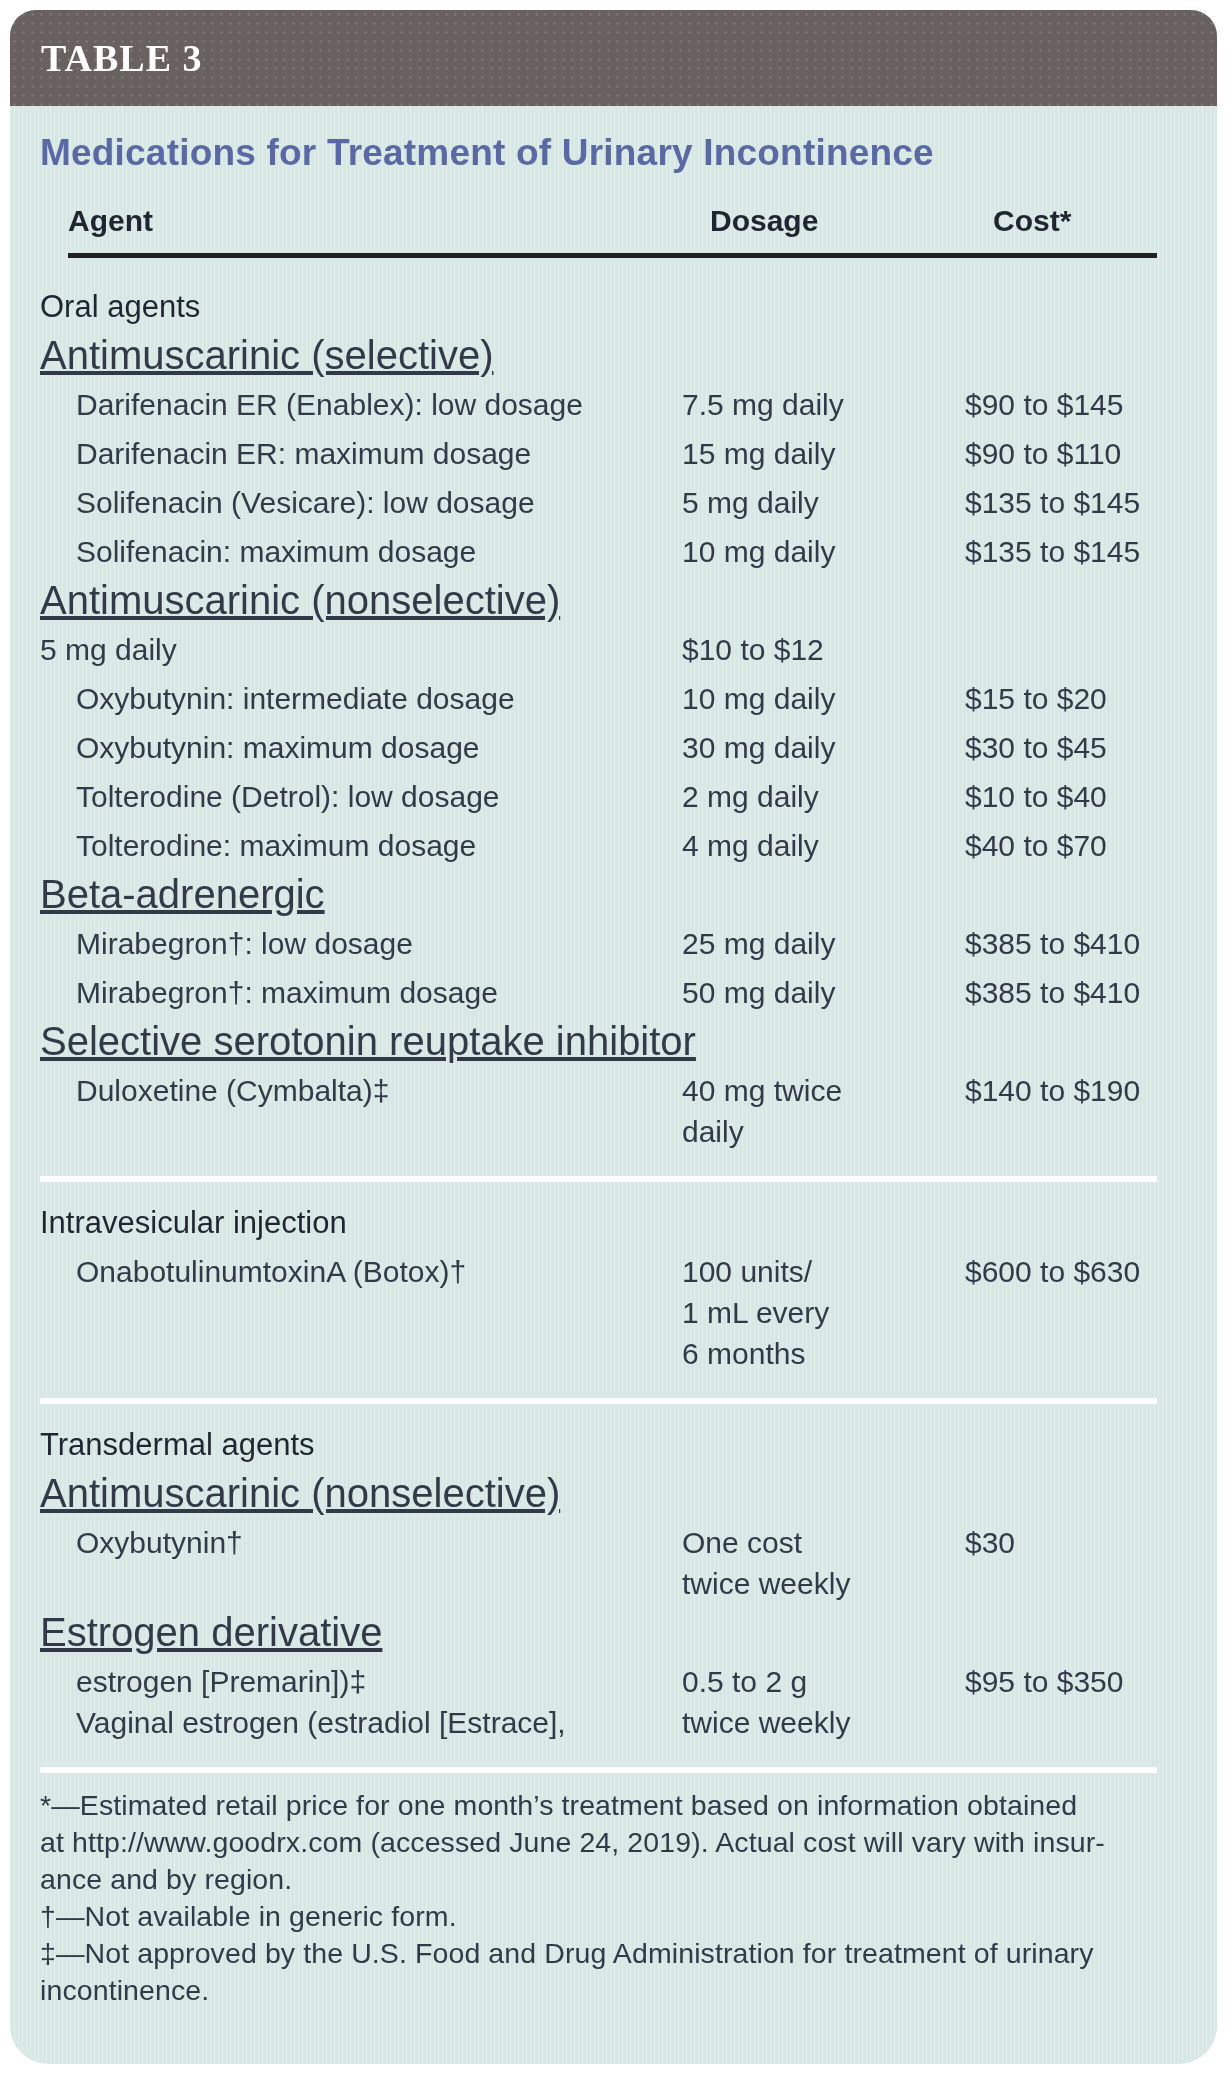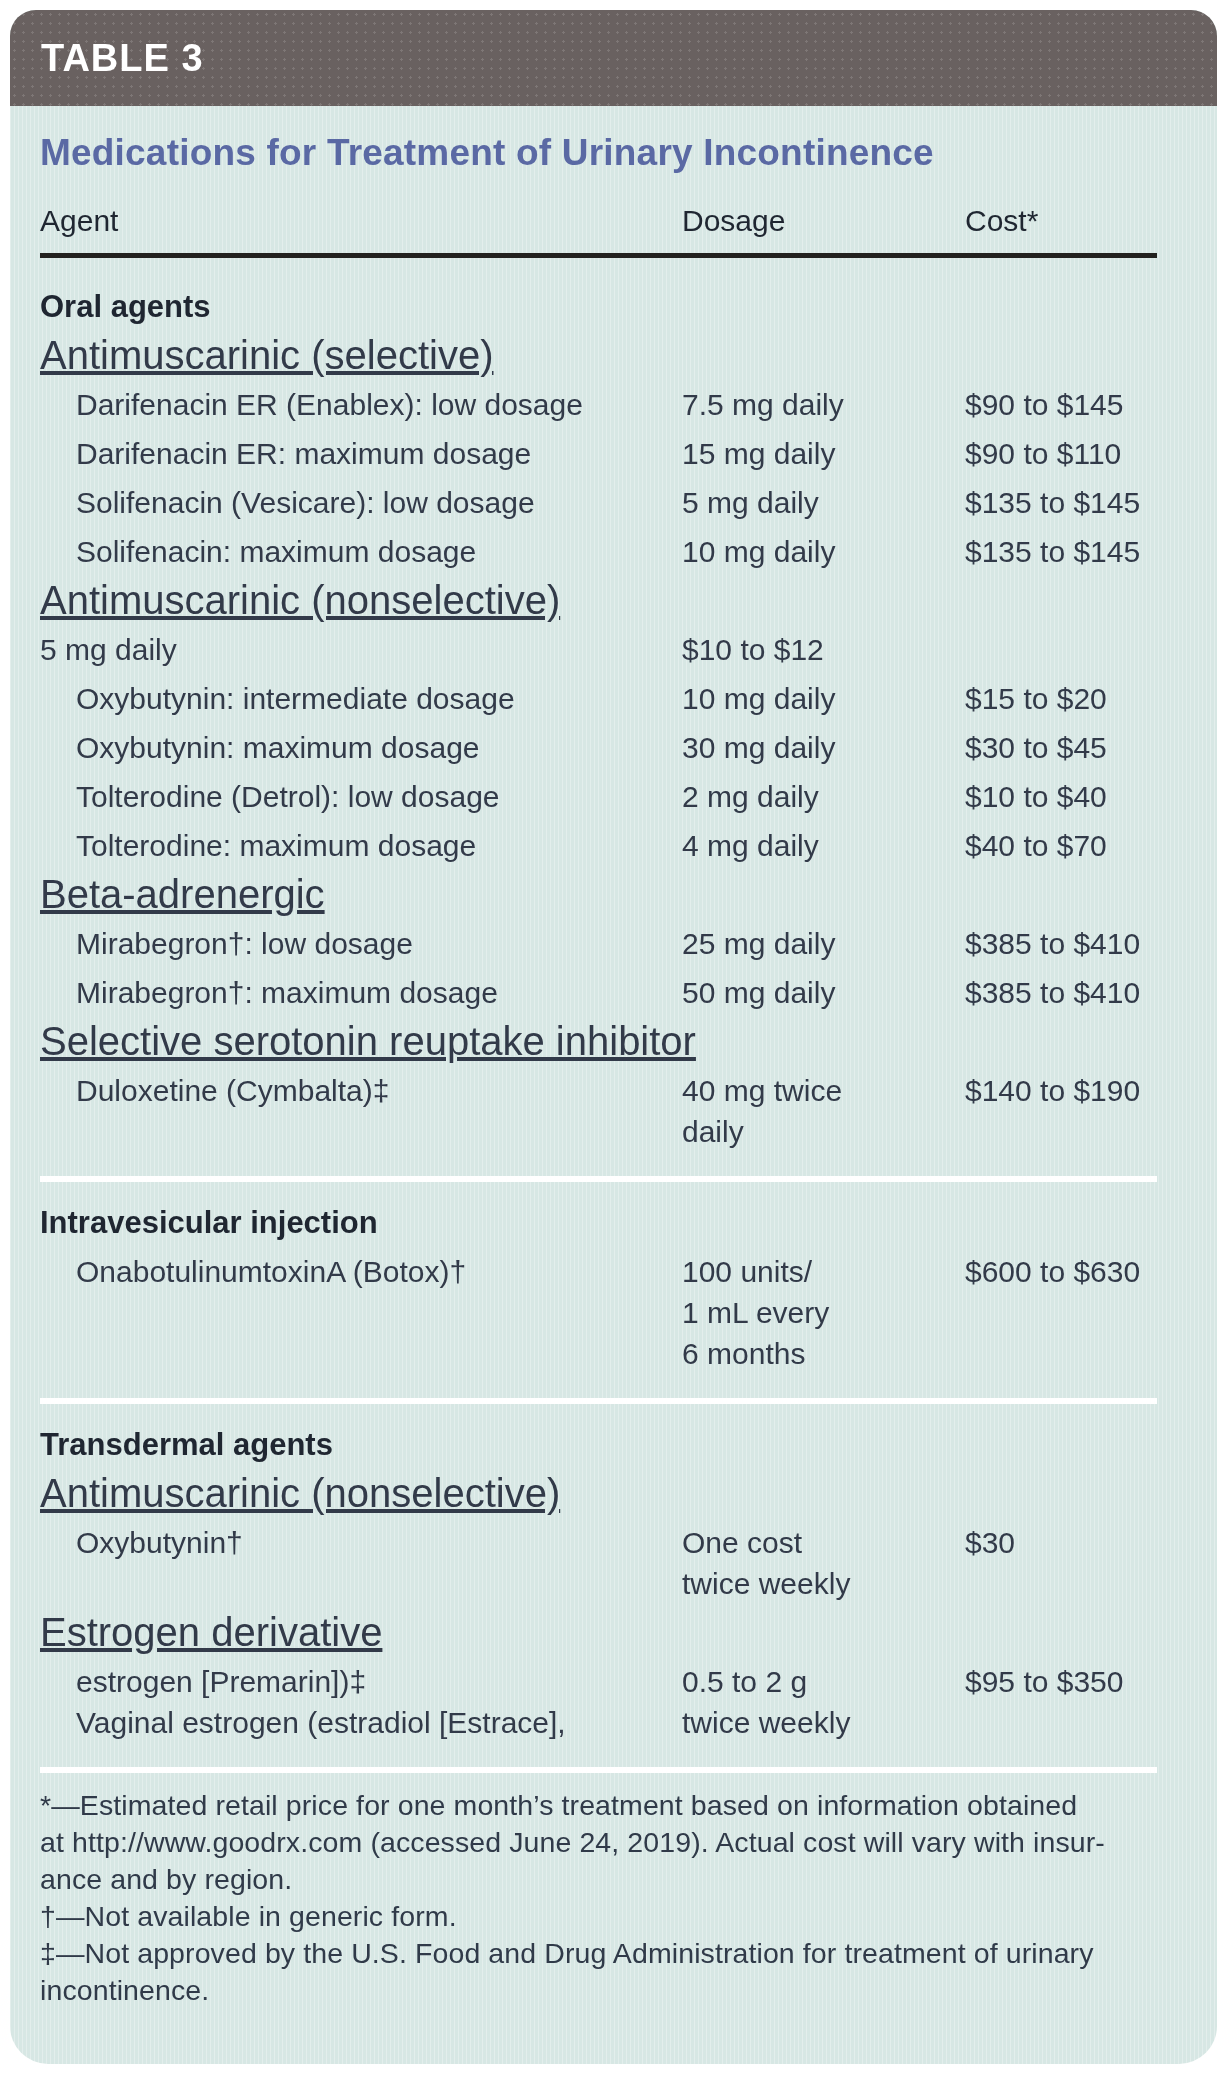--- a/index.html
+++ b/index.html
@@ -12,31 +12,32 @@
     background-image:repeating-linear-gradient(90deg,
       rgba(255,255,255,0.30) 0px, rgba(255,255,255,0.30) 1px,
       rgba(0,0,0,0.0) 1px, rgba(0,0,0,0.0) 4px);
   }
   .card-header {
     height:96px; display:flex; align-items:center; padding-left:31px;
     background-color:#696160;
     background-image:radial-gradient(circle, rgba(255,255,255,0.14) 1.2px, rgba(0,0,0,0) 1.4px);
     background-size:9px 9px;
   }
-  .table-label { color:#ffffff; font-size:38px; font-weight:700; letter-spacing:1px; }
+  .table-label { color:#ffffff; font-size:38px; font-weight:700; letter-spacing:1px;font-family:Liberation Serif, serif; }
   .card-body { padding:0 60px 0 30px; }
   .title { margin-top:26px; font-size:37px; font-weight:700; color:#5a69a4; letter-spacing:0.2px; }
   .colhead-row {
     display:grid; grid-template-columns:642px 283px 1fr;
     margin-top:30px; padding-bottom:15px;
-    font-size:30px; font-weight:400; color:#1f2631;
+    font-size:30px; font-weight:700; color:#1f2631;
     border-bottom:5px solid #22211f;
+    margin-left:28px;
   }
   .tbody { margin-top:24px; font-size:30px; color:#323a49; }
-  .section-heading { font-weight:700; color:#1f2631; font-size:31px; line-height:41px; padding:4px 0; }
+  .section-heading { font-weight:400; color:#1f2631; font-size:31px; line-height:41px; padding:4px 0; }
   .group-label { font-size:40px; line-height:41px; padding:4px 0; color:#323a49;text-decoration:underline; }
   .drug-row { display:grid; grid-template-columns:642px 283px 1fr; padding:4px 0; line-height:41px; }
   .cell-agent { padding-left:36px; padding-right:20px; }
   .cell-dosage { padding-right:20px; }
   .section-divider { height:6px; background:#ffffff; margin:20px 0 16px 0; }
   .footnote-divider { height:6px; background:#ffffff; margin:20px 0 14px 0; }
   .footnotes { font-size:28.5px; line-height:37px; color:#303a49; letter-spacing:0.1px; }
 </style>
 </head>
 <body>

